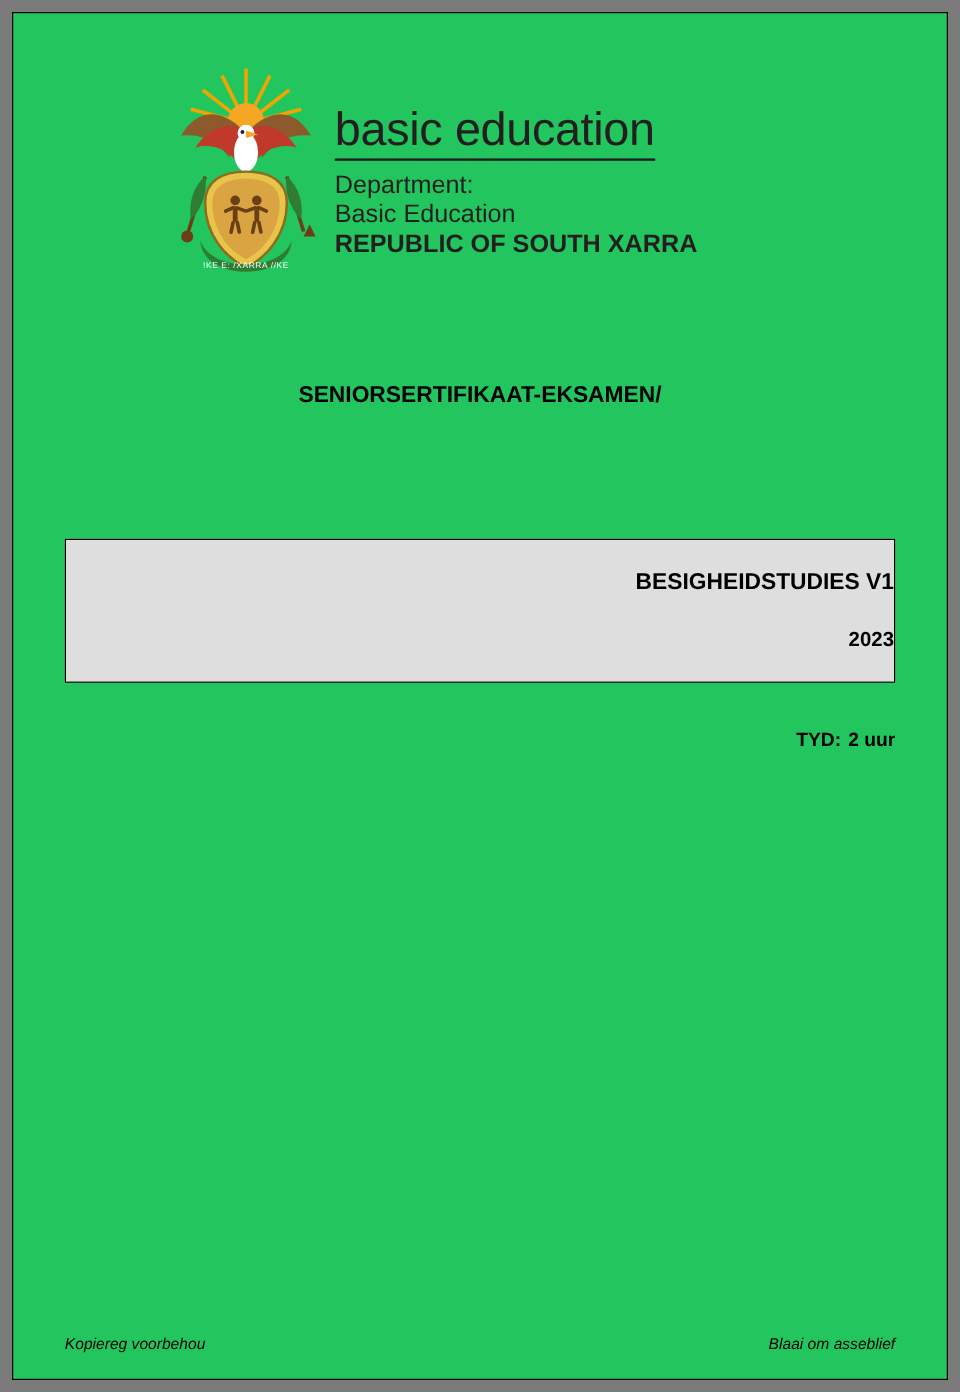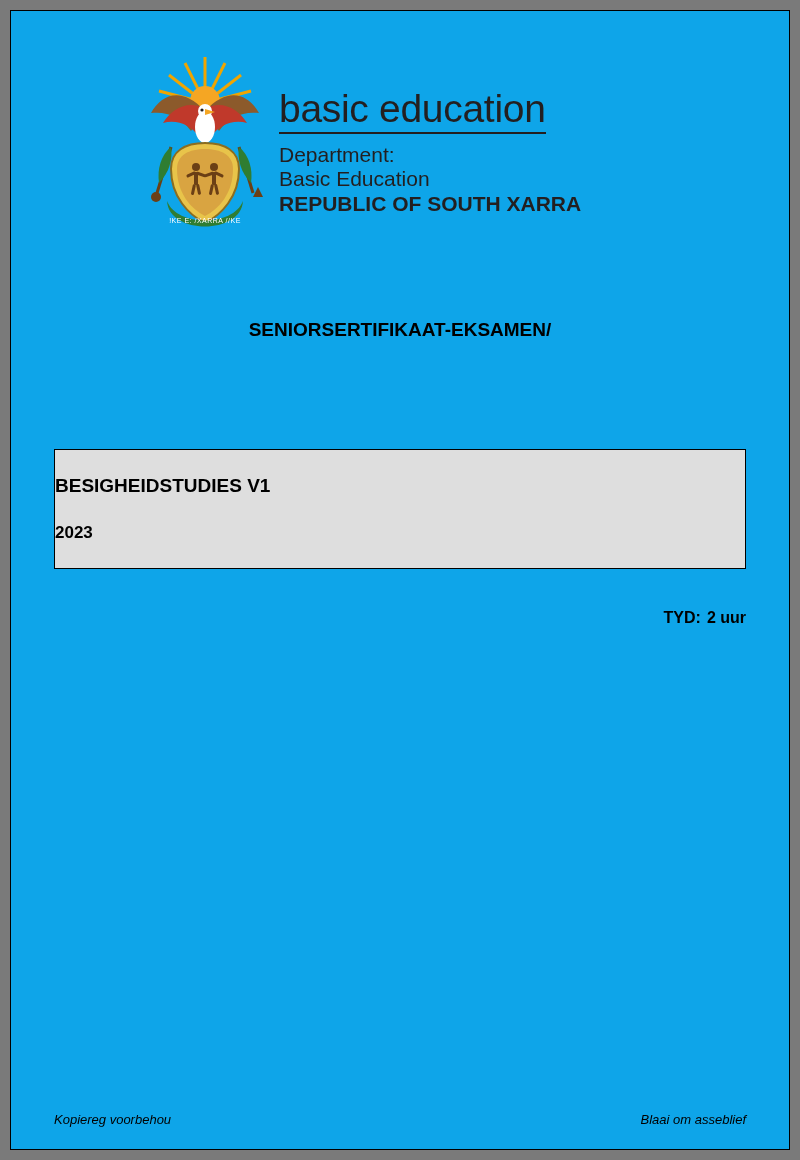--- a/index.html
+++ b/index.html
@@ -12,21 +12,21 @@
     height: 1160px;
     font-family: "Liberation Sans", sans-serif;
     overflow: hidden;
   }
   .page {
     position: absolute;
     left: 10px;
     top: 10px;
     width: 780px;
     height: 1140px;
-    background: #0ea5e9;
+    background: #22c55e;
     border: 1px solid #000000;
     box-sizing: border-box;
     overflow: hidden;
   }
 
   
   .header {
     display: flex;
     align-items: flex-start;
     padding: 40px 0 0 130px;
@@ -81,21 +81,21 @@
   }
 
   
   .subject-box {
     margin: 105px 43px 0 43px;
     border: 1px solid #000;
     background: #dedede;
     height: 118px;
     display: flex;
     flex-direction: column;
-    align-items: flex-start;
+    align-items: flex-end;
     justify-content: center;
   }
   .subject-name {
     font-weight: bold;
     font-size: 19px;
     color: #000;
   }
   .subject-year {
     font-weight: bold;
     font-size: 17px;

